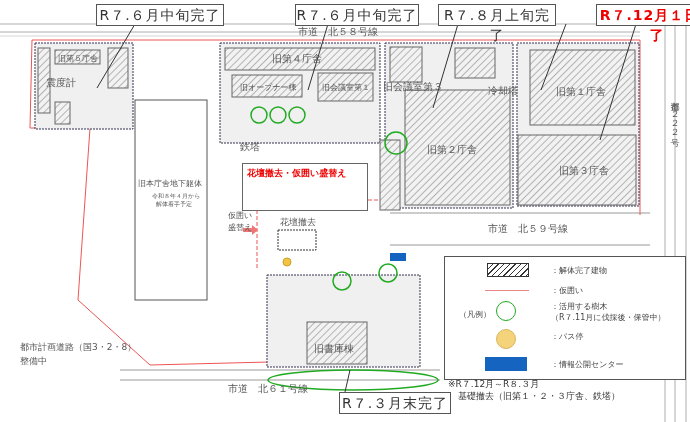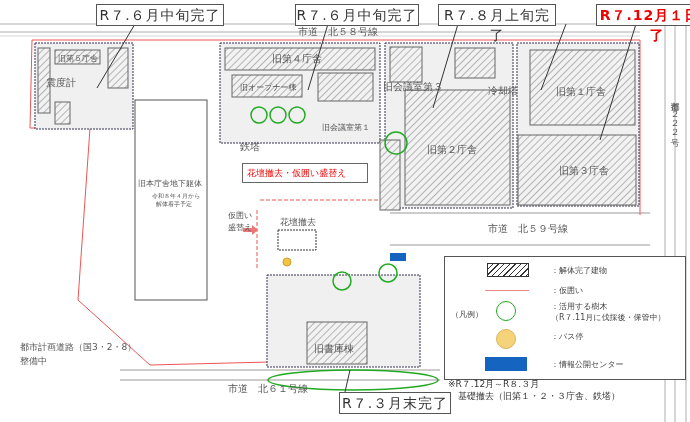--- a/index.html
+++ b/index.html
@@ -3,21 +3,21 @@
 <meta charset="utf-8">
 <style>
   html,body{margin:0;padding:0;background:#fff;}
   body{width:690px;height:422px;position:relative;overflow:hidden;font-family:"DejaVu Sans",sans-serif;}
   svg{position:absolute;left:0;top:0;}
   .callout{position:absolute;background:#fff;border:1px solid #555;font-size:14px;color:#333;text-align:center;line-height:20px;height:20px;letter-spacing:1px;margin-left:28px;}
   .callout.red{color:#e00;font-weight:bold;}
   .lbl{position:absolute;font-size:8px;color:#555;white-space:nowrap;}
   .lbl.b{font-size:9px;}
   .lbl.m{font-size:10px;}
-  .note-red{position:absolute;left:242px;top:163px;width:126px;height:20px;background:#fff;border:1px solid #666;color:#e00;font-weight:normal;font-size:9px;line-height:14px;padding:2px 4px;box-sizing:border-box;}
+  .note-red{position:absolute;left:242px;top:163px;width:126px;height:48px;background:#fff;border:1px solid #666;color:#e00;font-weight:bold;font-size:9px;line-height:14px;padding:2px 4px;box-sizing:border-box;}
   .legend{position:absolute;left:444px;top:256px;width:240px;height:122px;border:1px solid #555;background:#fff;font-size:8px;color:#444;}
   .legend .row{position:absolute;left:0;width:240px;}
   .footnote{position:absolute;left:448px;top:378px;font-size:9px;color:#333;line-height:12px;}
   .road-v{position:absolute;writing-mode:vertical-rl;font-size:9px;color:#555;}
 </style>
 </head>
 <body>
 
 <svg width="690" height="422" viewBox="0 0 690 422">
   <defs>
@@ -104,37 +104,37 @@
 <div class="lbl m" style="left:488px;top:222px;">市道　北５９号線</div>
 <div class="lbl m" style="left:228px;top:382px;">市道　北６１号線</div>
 <div class="road-v" style="left:668px;top:95px;">都道　２２２号</div>
 <div class="lbl b" style="left:20px;top:341px;">都市計画道路（国3・2・8）</div>
 <div class="lbl b" style="left:20px;top:355px;text-align:center;">整備中</div>
 
 <div class="lbl" style="left:58px;top:53px;">旧第５庁舎</div>
 <div class="lbl m" style="left:46px;top:76px;">震度計</div>
 <div class="lbl m" style="left:272px;top:52px;">旧第４庁舎</div>
 <div class="lbl" style="left:240px;top:82px;">旧オープナー棟</div>
-<div class="lbl" style="left:322px;top:82px;margin-top:40px;">旧会議室第１</div>
+<div class="lbl" style="left:322px;top:82px;">旧会議室第１</div>
 <div class="lbl m" style="left:383px;top:80px;">旧会議室第３</div>
 <div class="lbl m" style="left:488px;top:84px;">冷却塔</div>
 <div class="lbl m" style="left:556px;top:85px;">旧第１庁舎</div>
 <div class="lbl m" style="left:427px;top:143px;">旧第２庁舎</div>
 <div class="lbl m" style="left:559px;top:164px;">旧第３庁舎</div>
 <div class="lbl m" style="left:240px;top:140px;">鉄塔</div>
 <div class="lbl" style="left:138px;top:178px;">旧本庁舎地下躯体</div>
 <div class="lbl" style="left:152px;top:192px;font-size:6px;">令和８年４月から</div>
 <div class="lbl" style="left:156px;top:200px;font-size:6px;">解体着手予定</div>
 <div class="lbl" style="left:228px;top:210px;">仮囲い</div>
 <div class="lbl" style="left:228px;top:222px;">盛替え</div>
 <div class="lbl b" style="left:280px;top:216px;">花壇撤去</div>
 <div class="lbl m" style="left:314px;top:342px;">旧書庫棟</div>
 
 <div class="legend">
-  <div style="position:absolute;left:6px;top:8px;margin-top:44px;">（凡例）</div>
+  <div style="position:absolute;left:14px;top:8px;margin-top:44px;">（凡例）</div>
   <div class="row" style="top:6px;">
     <span style="position:absolute;left:42px;width:40px;height:12px;background:repeating-linear-gradient(135deg,#fff 0 3px,#333 3px 4px);border:1px solid #333;"></span>
     <span style="position:absolute;left:106px;top:2px;">：解体完了建物</span>
   </div>
   <div class="row" style="top:28px;">
     <span style="position:absolute;left:40px;top:5px;width:44px;height:1px;background:#e88;"></span>
     <span style="position:absolute;left:106px;">：仮囲い</span>
   </div>
   <div class="row" style="top:44px;">
     <span style="position:absolute;left:51px;width:18px;height:18px;border:1.5px solid #2a2;border-radius:50%;"></span>

